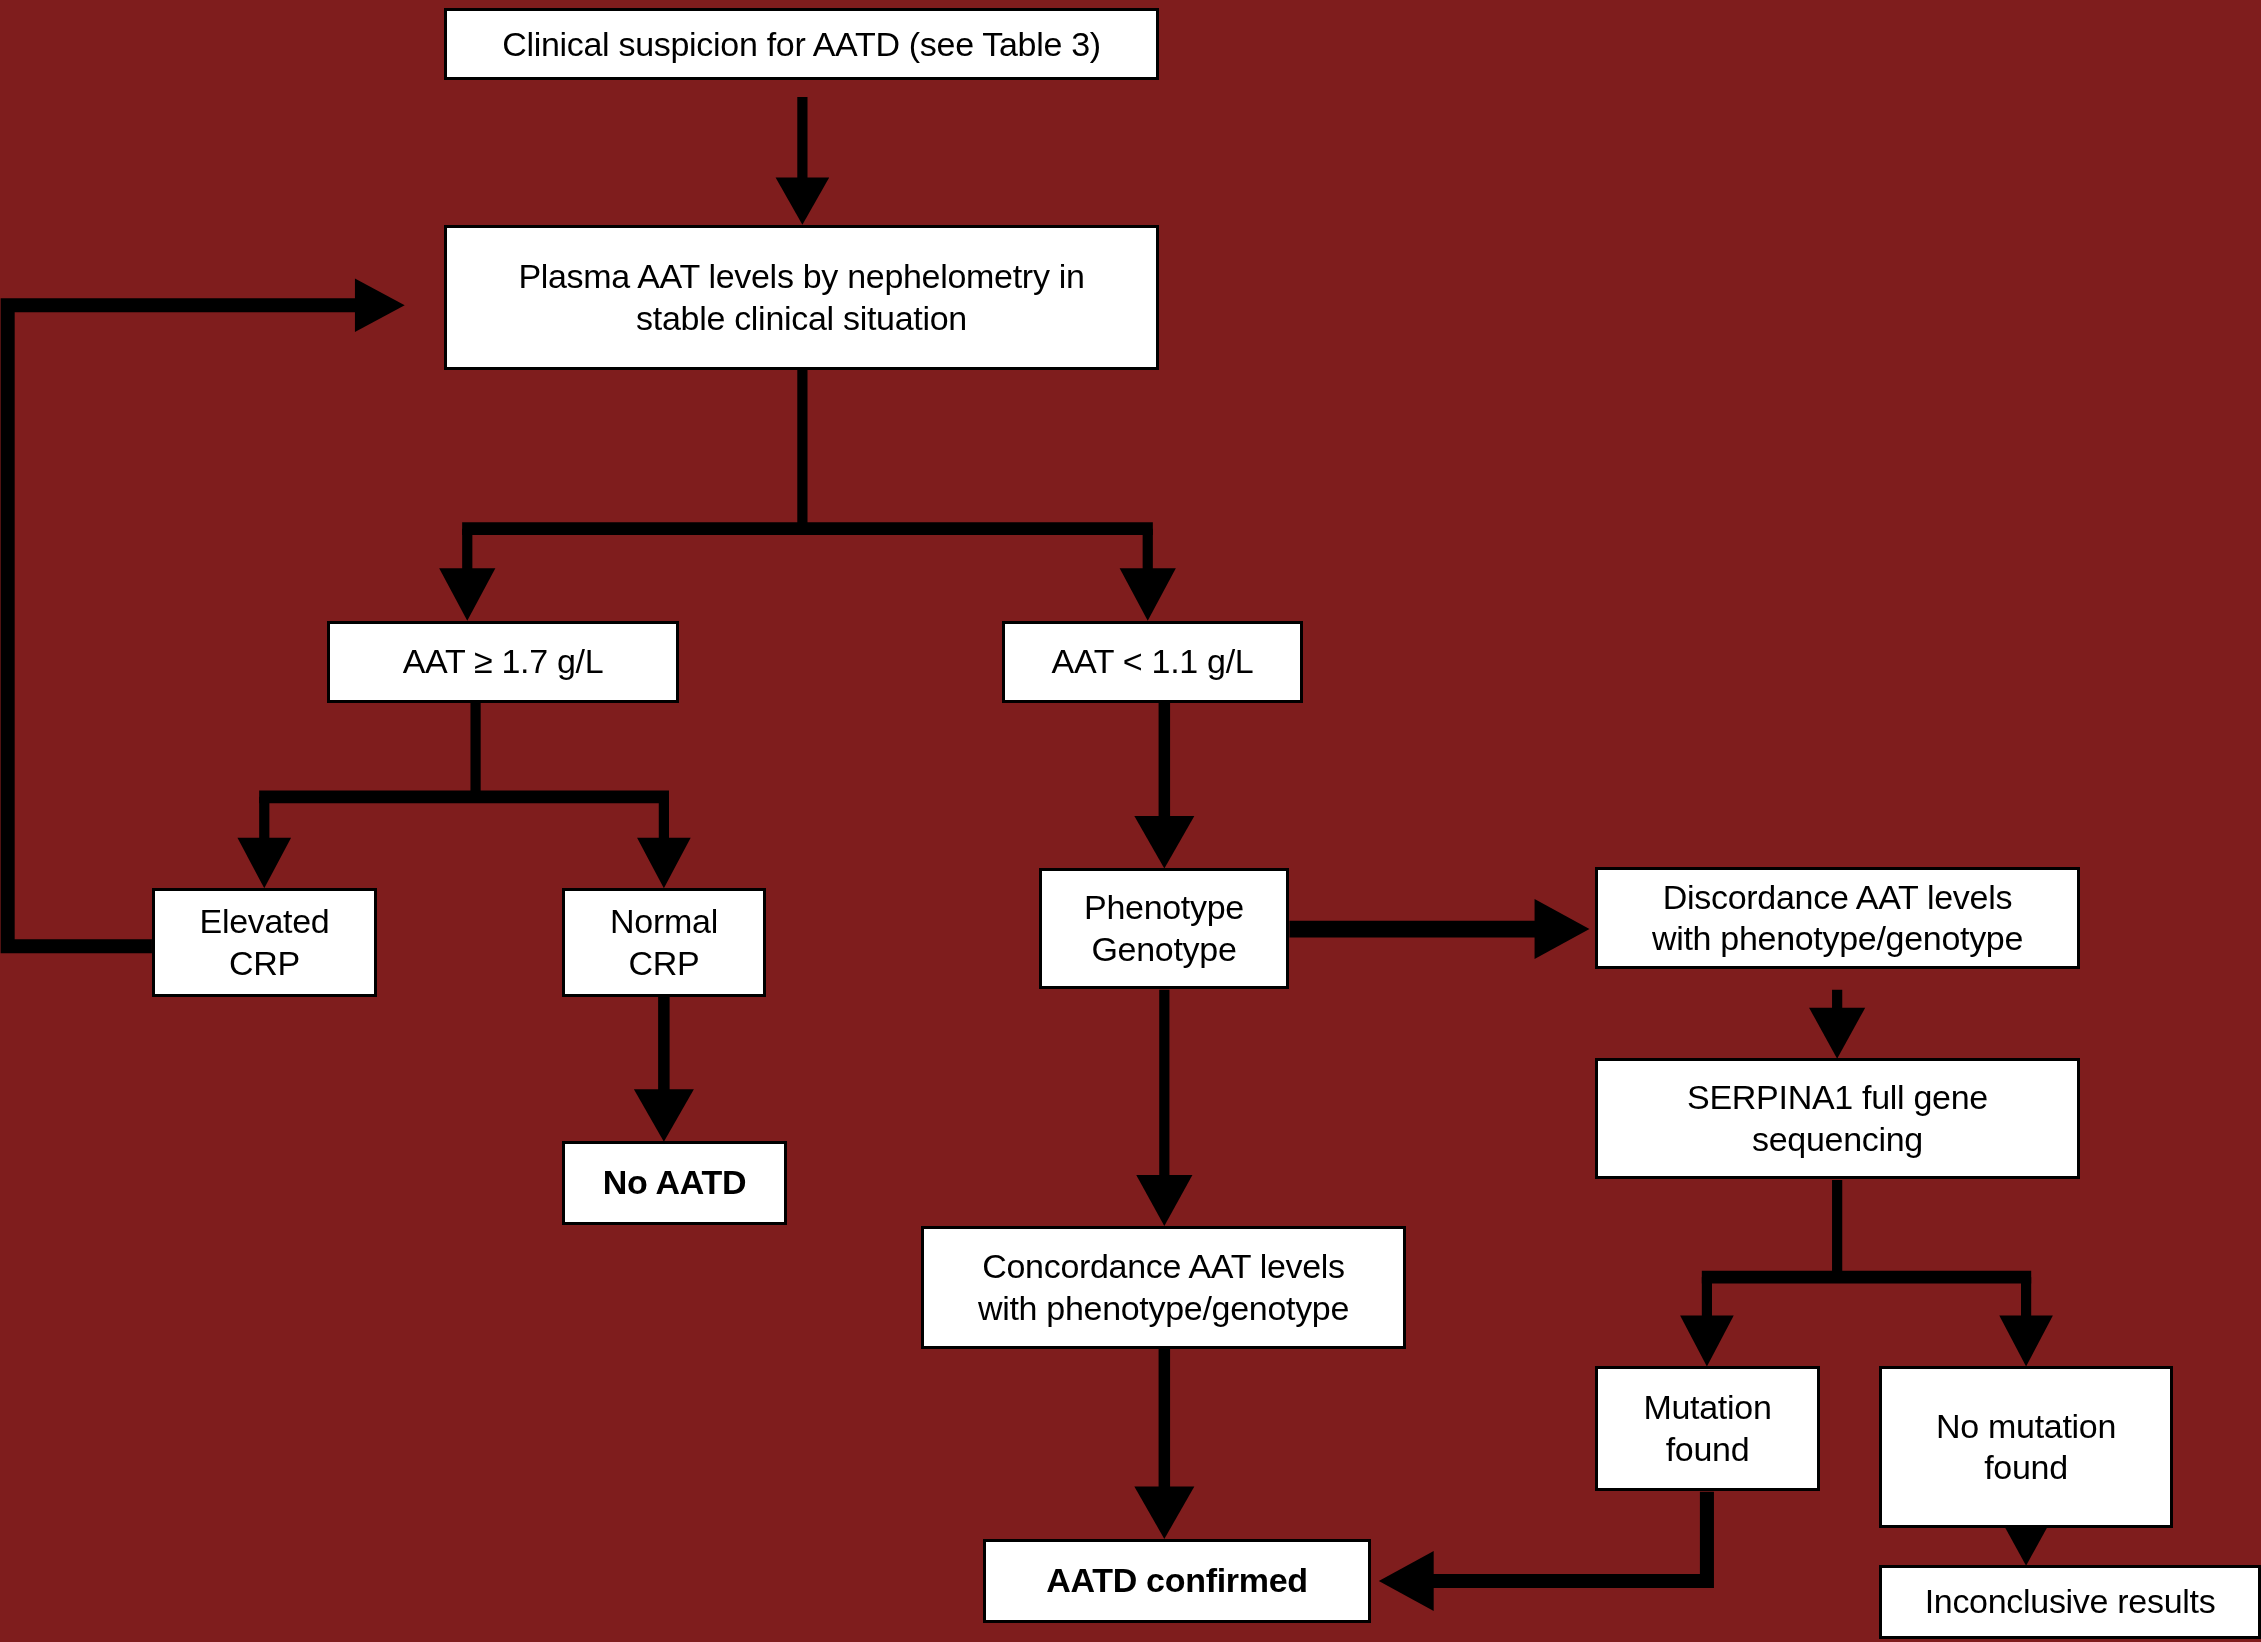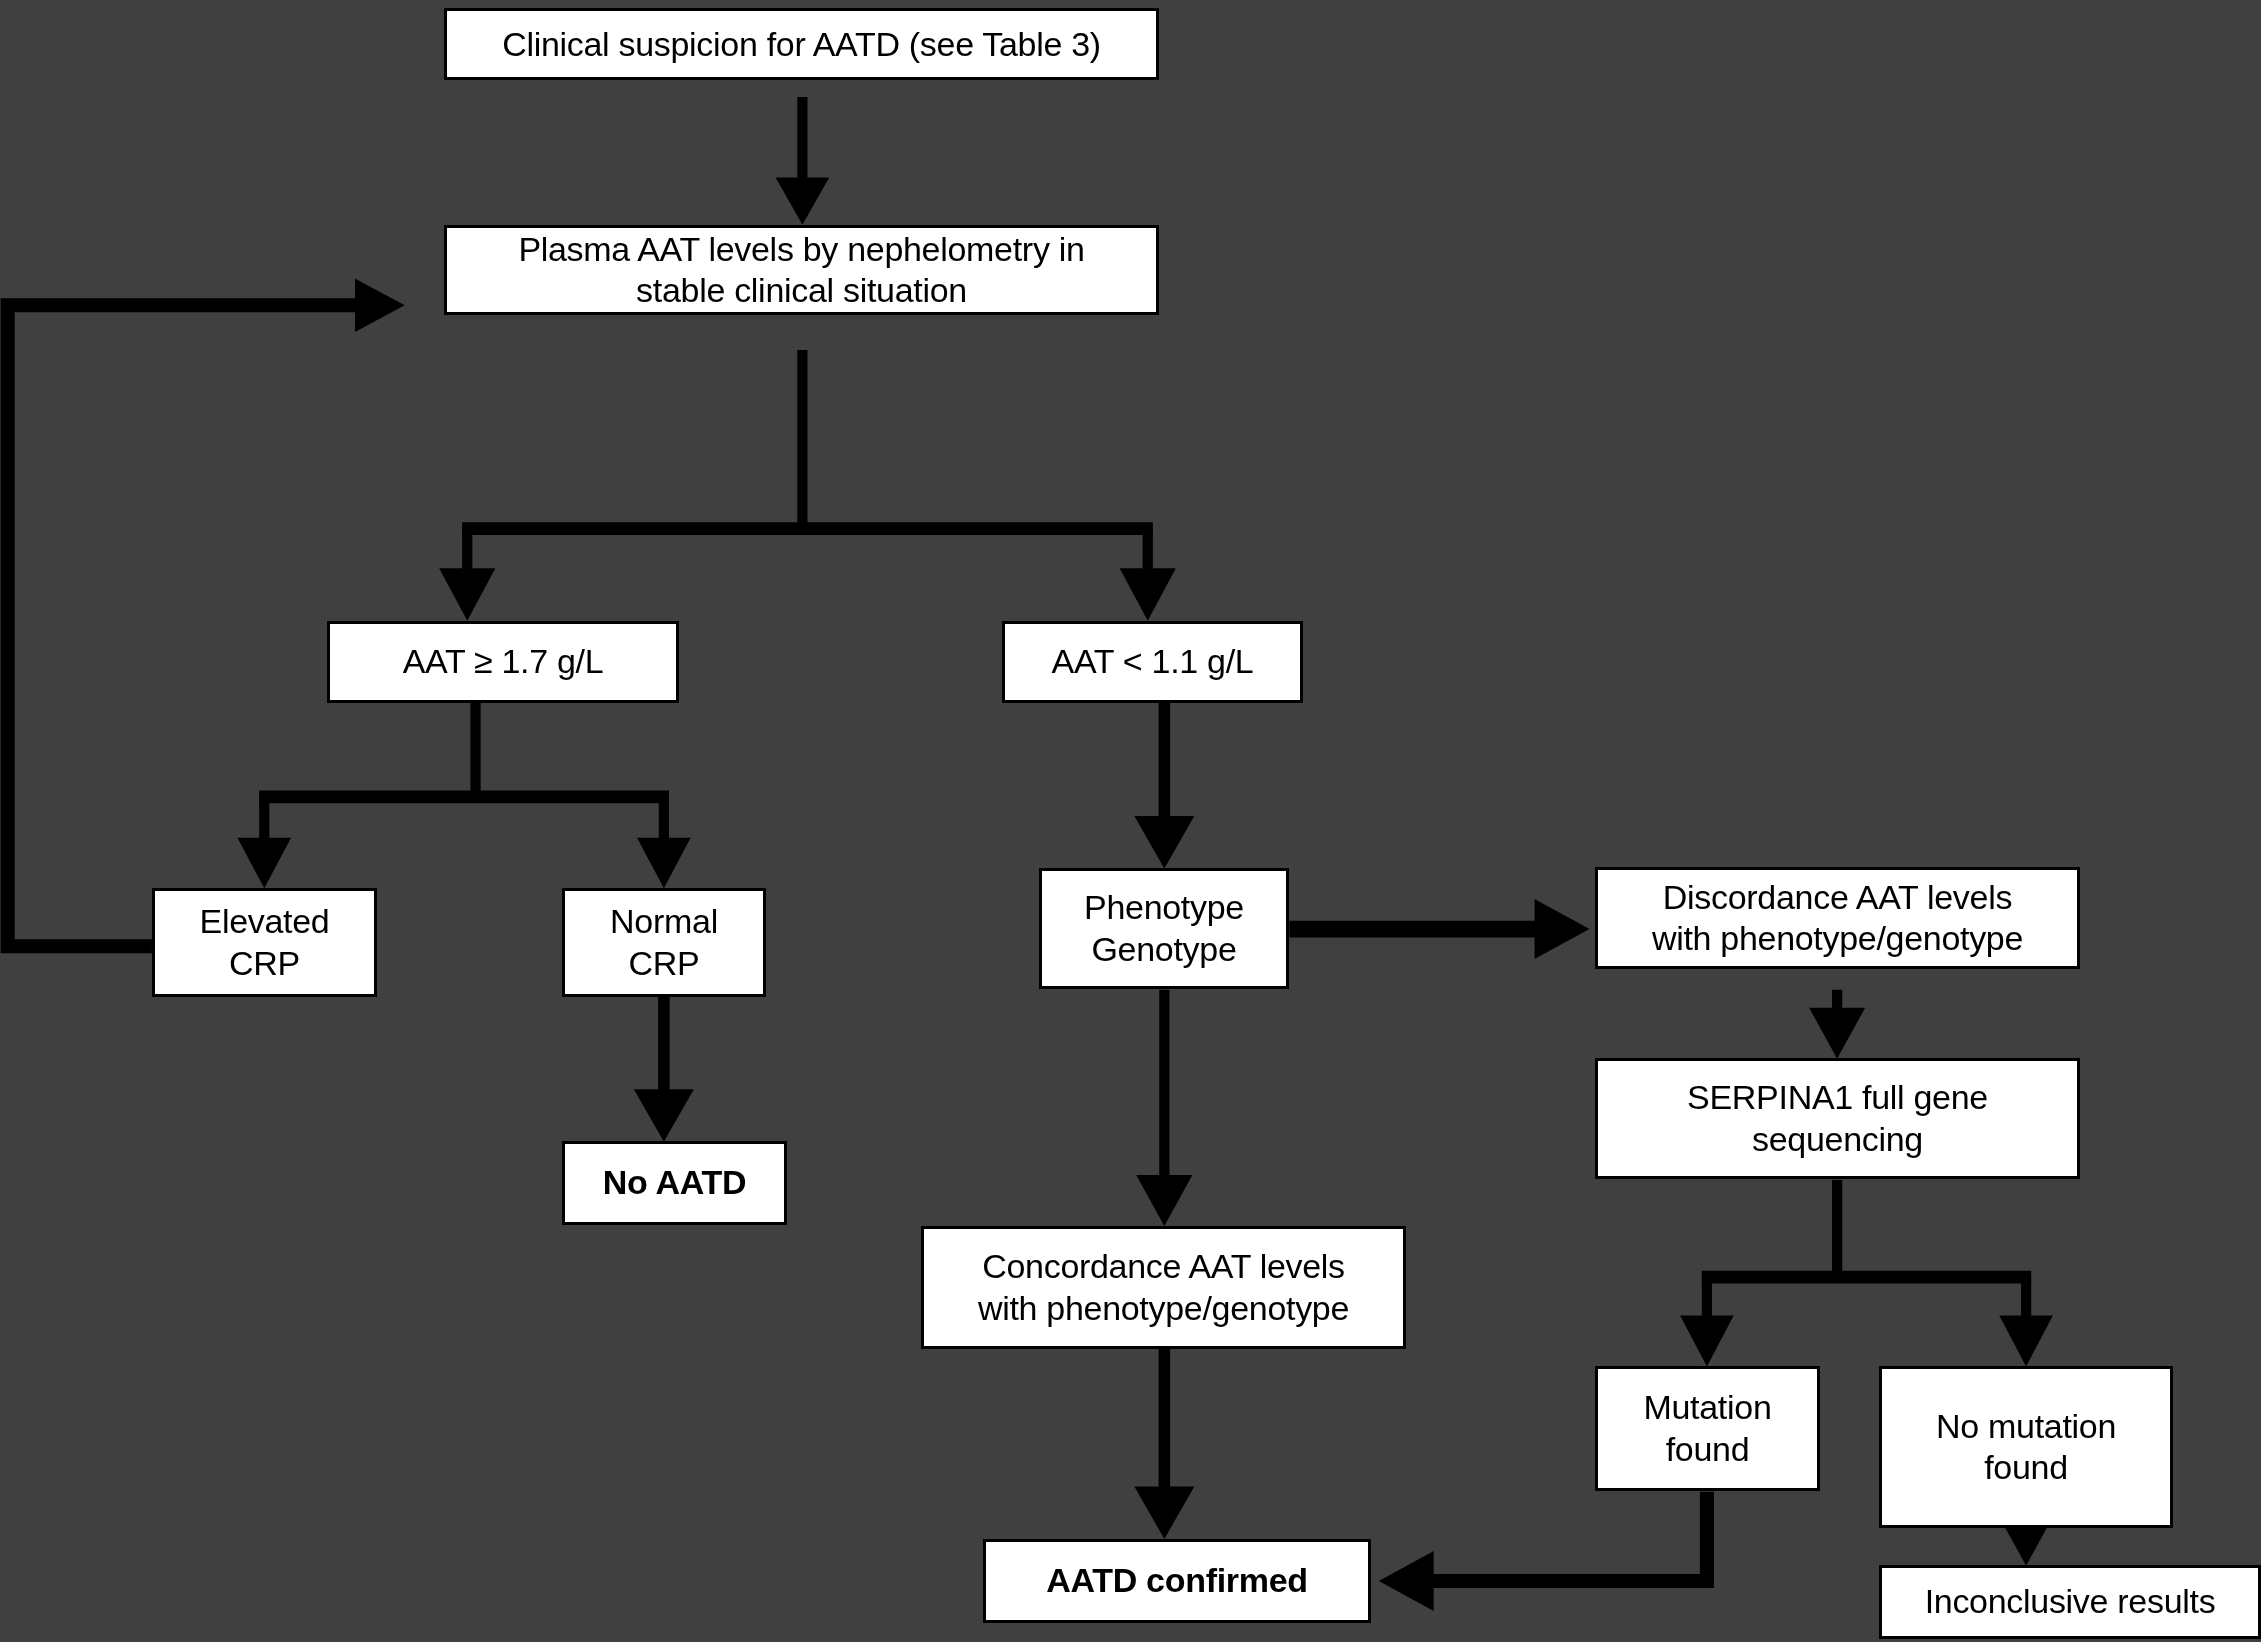--- a/index.html
+++ b/index.html
@@ -7,21 +7,21 @@
     padding: 0;
     background: #ffffff;
   }
   body {
     font-family: "Liberation Sans", sans-serif;
   }
   #canvas {
     position: relative;
     width: 2261px;
     height: 1643px;
-    background: #404040;
+    background: #7f1d1d;
     overflow: hidden;
   }
   svg.layer {
     position: absolute;
     top: 0;
     left: 0;
     width: 2261px;
     height: 1643px;
   }
   .node-box {
@@ -130,21 +130,21 @@
       <line x1="3174" y1="2336" x2="3174" y2="2388" stroke="#000" stroke-width="18"></line>
       <polygon points="3174,2452 3130,2372 3218,2372" fill="#000"></polygon>
     </g>
 
   </svg>
 
   <div class="node-box" style="left:444px; top:8.3px; width:715px; height:72px;">
     <span class="node-label">Clinical suspicion for AATD (see Table 3)</span>
   </div>
 
-  <div class="node-box" style="left:444px; top:225px; width:715px; height:90px;">
+  <div class="node-box" style="left:444px; top:225px; width:715px; height:145px;">
     <span class="node-label">Plasma AAT levels by nephelometry in
 stable clinical situation</span>
   </div>
 
   <div class="node-box" style="left:327px; top:621px; width:352px; height:82px;">
     <span class="node-label">AAT ≥ 1.7 g/L</span>
   </div>
 
   <div class="node-box" style="left:1002px; top:621px; width:301px; height:82px;">
     <span class="node-label">AAT &lt; 1.1 g/L</span>

